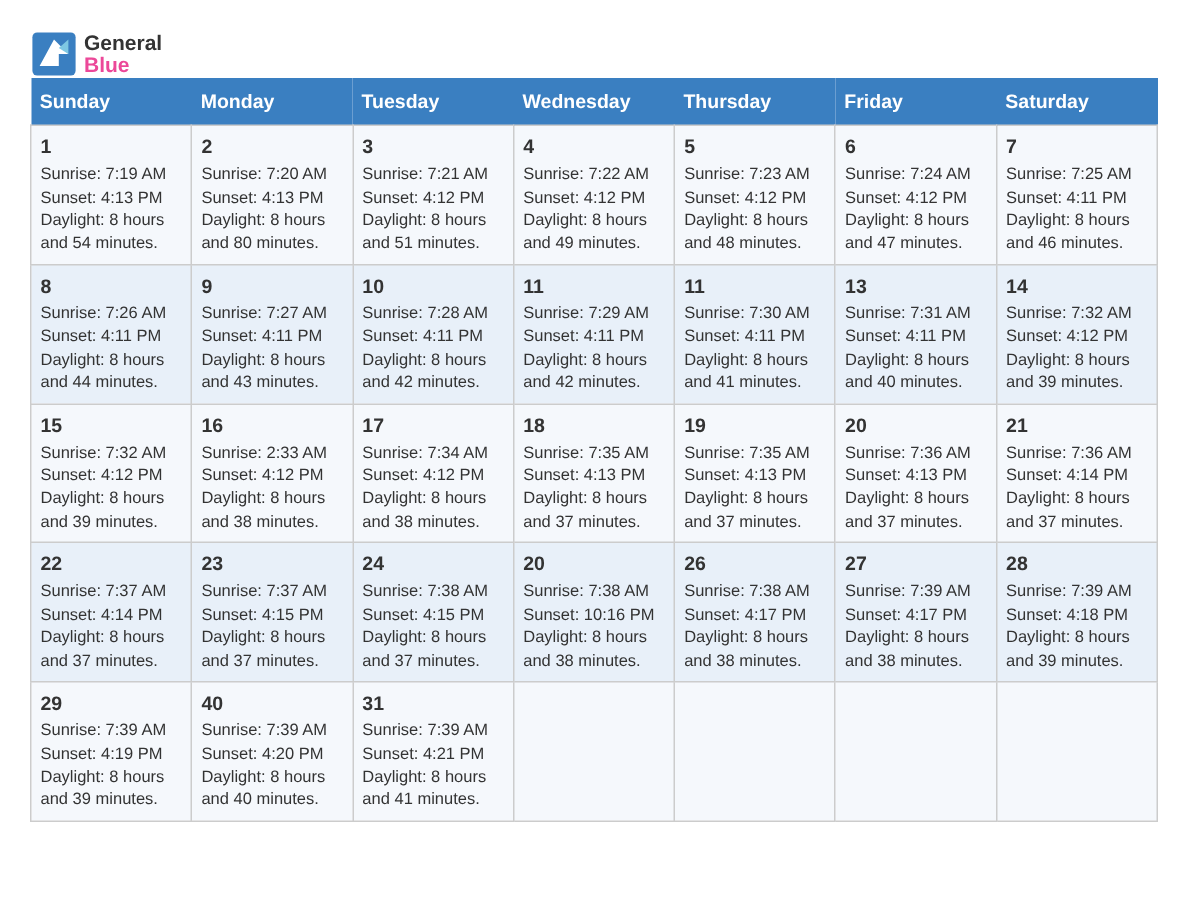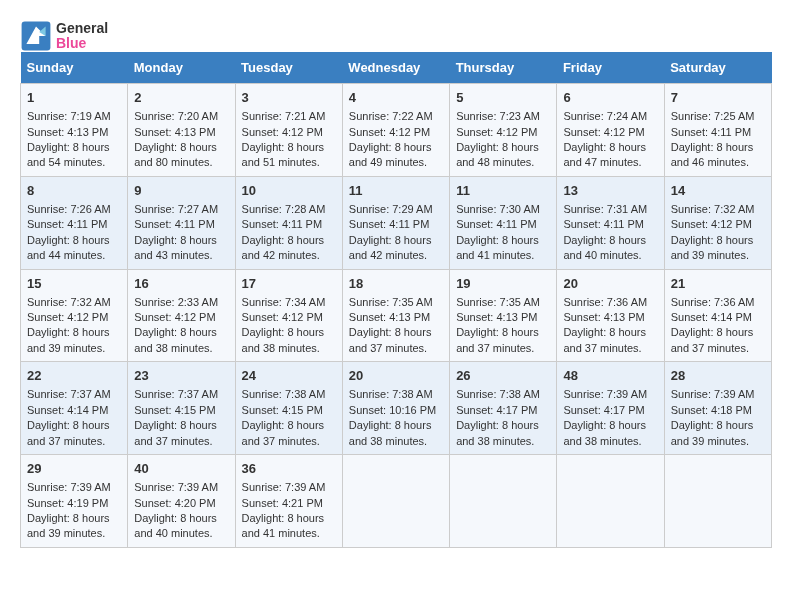--- a/index.html
+++ b/index.html
@@ -297,21 +297,21 @@
           <div>and 38 minutes.</div>
         </td>
         <td>
           <span class="day-num">26</span>
           <div>Sunrise: 7:38 AM</div>
           <div>Sunset: 4:17 PM</div>
           <div>Daylight: 8 hours</div>
           <div>and 38 minutes.</div>
         </td>
         <td>
-          <span class="day-num">48</span>
+          <span class="day-num">27</span>
           <div>Sunrise: 7:39 AM</div>
           <div>Sunset: 4:17 PM</div>
           <div>Daylight: 8 hours</div>
           <div>and 38 minutes.</div>
         </td>
         <td>
           <span class="day-num">28</span>
           <div>Sunrise: 7:39 AM</div>
           <div>Sunset: 4:18 PM</div>
           <div>Daylight: 8 hours</div>
@@ -327,21 +327,21 @@
           <div>and 39 minutes.</div>
         </td>
         <td>
           <span class="day-num">40</span>
           <div>Sunrise: 7:39 AM</div>
           <div>Sunset: 4:20 PM</div>
           <div>Daylight: 8 hours</div>
           <div>and 40 minutes.</div>
         </td>
         <td>
-          <span class="day-num">36</span>
+          <span class="day-num">31</span>
           <div>Sunrise: 7:39 AM</div>
           <div>Sunset: 4:21 PM</div>
           <div>Daylight: 8 hours</div>
           <div>and 41 minutes.</div>
         </td>
         <td class="empty-cell"></td>
         <td class="empty-cell"></td>
         <td class="empty-cell"></td>
         <td class="empty-cell"></td>
       </tr>

